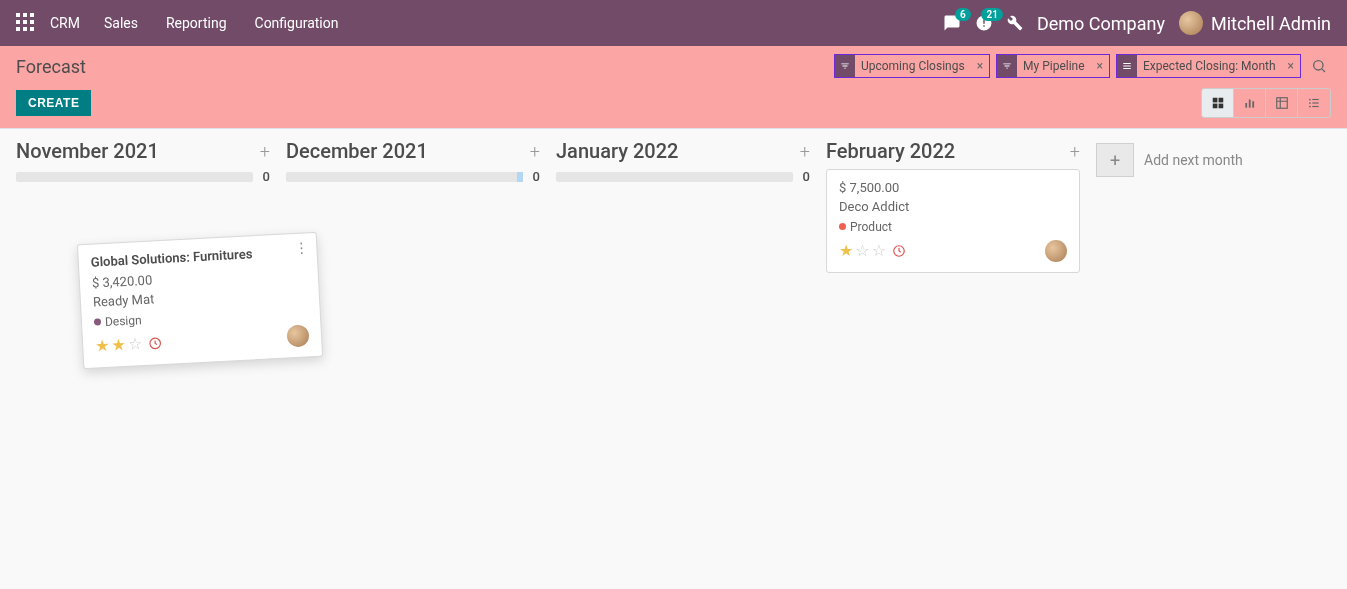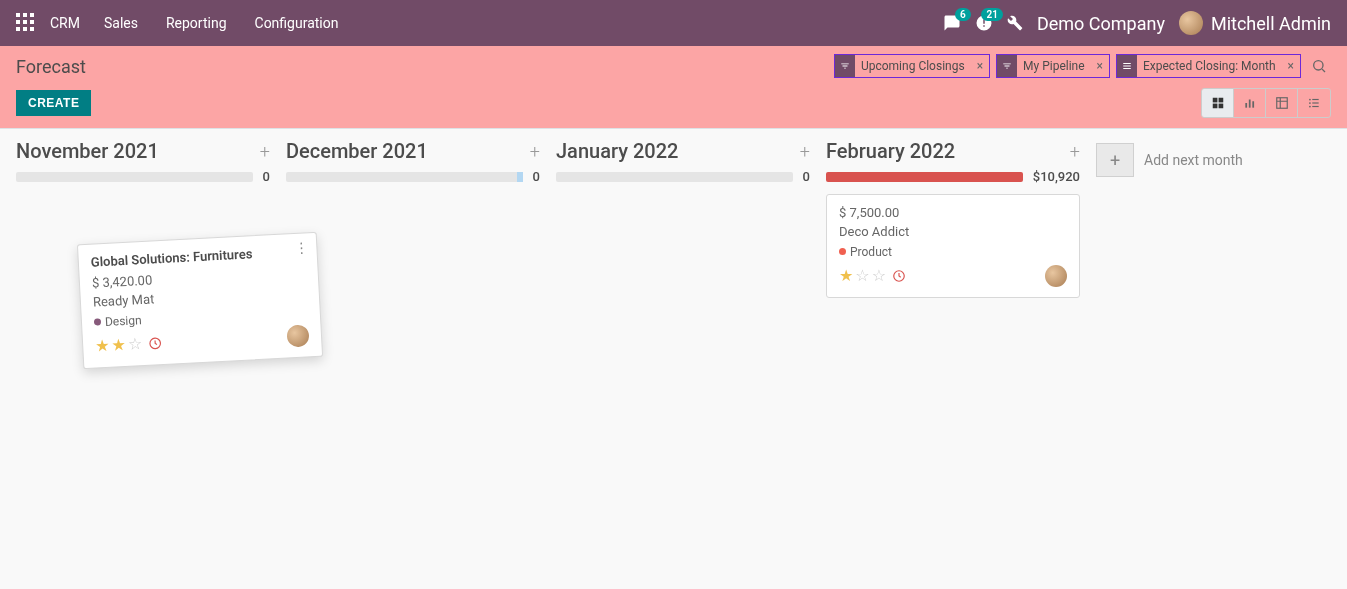--- a/index.html
+++ b/index.html
@@ -240,24 +240,20 @@
       <div class="col-bar empty"></div>
       <div class="col-total">0</div>
     </div>
   </div>
 
   <div class="column">
     <div class="col-header">
       <div class="col-title">February 2022</div>
       <div class="col-add">+</div>
     </div>
-    <div class="col-bar-row">
-      <div class="col-bar red"></div>
-      <div class="col-total">$10,920</div>
-    </div>
 
     <div class="card">
       <div class="card-amount">$ 7,500.00</div>
       <div class="card-customer">Deco Addict</div>
       <div class="card-tag">
         <span class="tag-dot" style="background:#f06050"></span>
         <span>Product</span>
       </div>
       <div class="card-footer">
         <div class="stars">

